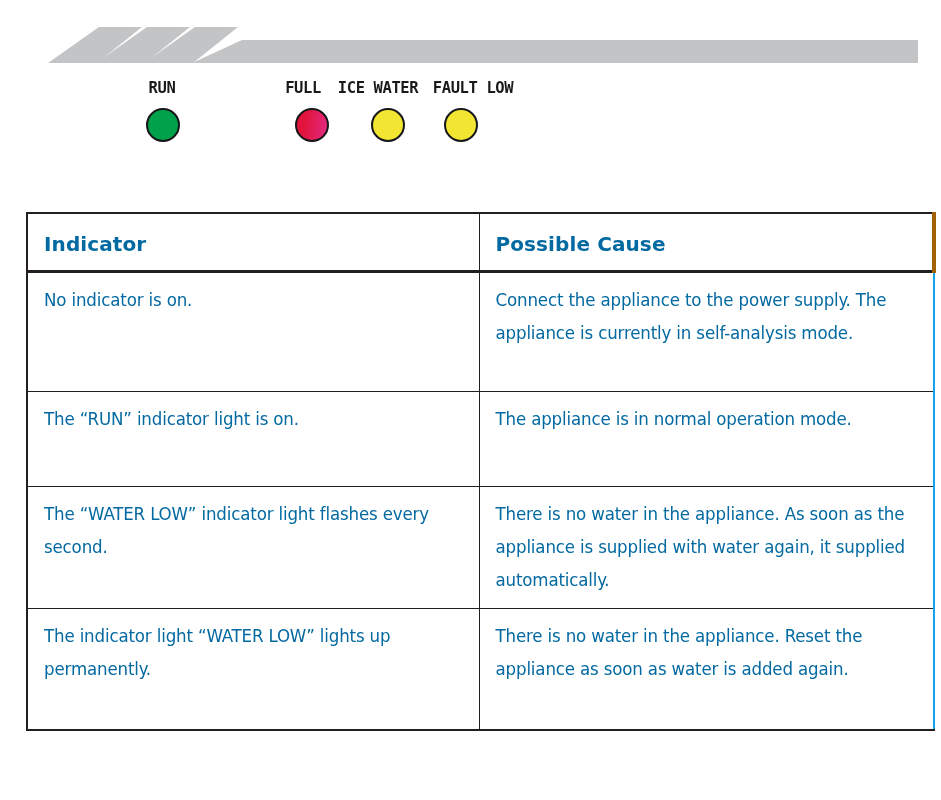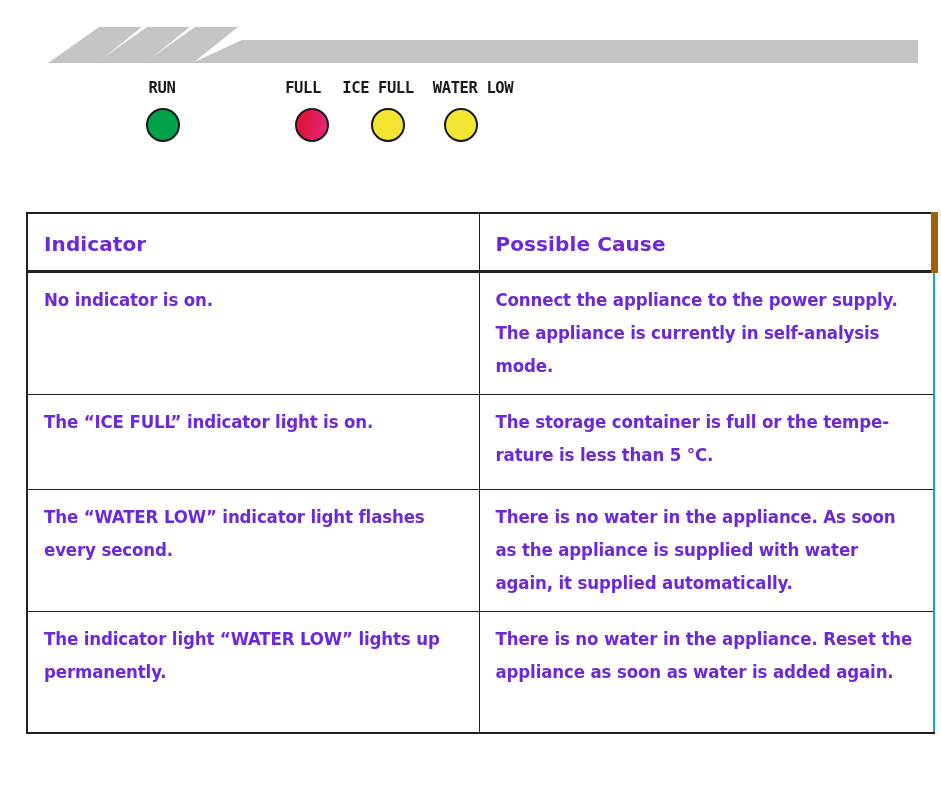--- a/index.html
+++ b/index.html
@@ -74,41 +74,41 @@
   }
   #indicator-table col.c1 { width: 452px; }
   #indicator-table col.c2 { width: 455px; }
 
   #indicator-table th,
   #indicator-table td {
     border: 1px solid #231f20;
     padding: 13px 16px 16px 16px;
     vertical-align: top;
     text-align: left;
-    color: #6d28d9;
+    color: #0369a1;
   }
 
   #indicator-table thead th {
     font-family: "DejaVu Sans", "Liberation Sans", sans-serif;
     font-size: 20px;
     font-weight: 700;
     letter-spacing: 0.1px;
     padding-top: 18px;
     padding-bottom: 14px;
     border-bottom: 3px solid #231f20;
     border-top: 2px solid #231f20;
   }
   #indicator-table thead th.col-indicator { border-left: 2px solid #231f20; }
-  #indicator-table thead th.col-cause { border-right: 7px solid #a16207; margin-left: 39px; }
+  #indicator-table thead th.col-cause { border-right: 4px solid #a16207; margin-left: 39px; }
 
   #indicator-table tbody td {
     font-family: "DejaVu Sans Condensed", "Liberation Sans Narrow", "Liberation Sans", sans-serif;
     font-size: 18.5px;
     line-height: 33px;
-    font-weight: 700;
+    font-weight: 400;
     letter-spacing: -0.15px;
     padding-top: 10px;
     padding-bottom: 12px;
   }
   #indicator-table tbody td.cell-indicator { border-left: 2px solid #231f20; }
   #indicator-table tbody td.cell-cause { border-right: 2px solid #0ea5e9; }
   #indicator-table tbody tr:last-child td { border-bottom: 2px solid #231f20; }
 
   .row-h-1 td { height: 96px; }
   .row-h-2 td { height: 72px; }
@@ -130,22 +130,22 @@
     <polygon points="195,27 238,27 193,63 144,63" fill="#c3c4c6"></polygon>
   </g>
   <g class="stripe">
     <polygon points="242,40 918,40 918,63 192,63" fill="#c3c4c6"></polygon>
   </g>
 </svg>
 
 <div id="led-label-row">
   <span class="led-label" style="left:162px;">RUN</span>
   <span class="led-label" style="left:303px;">FULL</span>
-  <span class="led-label" style="left:378px;">ICE FULL</span>
-  <span class="led-label" style="left:473px;">WATER LOW</span>
+  <span class="led-label" style="left:378px;">ICE WATER</span>
+  <span class="led-label" style="left:473px;">FAULT LOW</span>
 </div>
 
 <div id="led-row">
   <span class="led" style="left:163px; background:#00a14b;"></span>
   <span class="led" style="left:312px; background:linear-gradient(100deg,#e0143c 0%,#e0143c 28%,#e32a84 100%);"></span>
   <span class="led" style="left:388px; background:#f2e632;"></span>
   <span class="led" style="left:461px; background:#f2e632;"></span>
 </div>
 
 <table id="indicator-table">
@@ -157,23 +157,23 @@
     <tr>
       <th class="col-indicator">Indicator</th>
       <th class="col-cause">Possible Cause</th>
     </tr>
   </thead>
   <tbody>
     <tr class="row-h-1">
       <td class="cell-indicator">No indicator is on.</td>
       <td class="cell-cause">Connect the appliance to the power supply. The appliance is currently in self-analysis mode.</td>
     </tr>
-    <tr class="row-h-3">
-      <td class="cell-indicator">The “ICE FULL” indicator light is on.</td>
-      <td class="cell-cause">The storage container is full or the tempe-rature is less than 5 °C.</td>
+    <tr class="row-h-2">
+      <td class="cell-indicator">The “RUN” indicator light is on.</td>
+      <td class="cell-cause">The appliance is in normal operation mode.</td>
     </tr>
     <tr class="row-h-4">
       <td class="cell-indicator">The “WATER LOW” indicator light flashes every second.</td>
       <td class="cell-cause">There is no water in the appliance. As soon as the appliance is supplied with water again, it supplied automatically.</td>
     </tr>
     <tr class="row-h-5">
       <td class="cell-indicator">The indicator light “WATER LOW” lights up permanently.</td>
       <td class="cell-cause">There is no water in the appliance. Reset the appliance as soon as water is added again.</td>
     </tr>
   </tbody>

